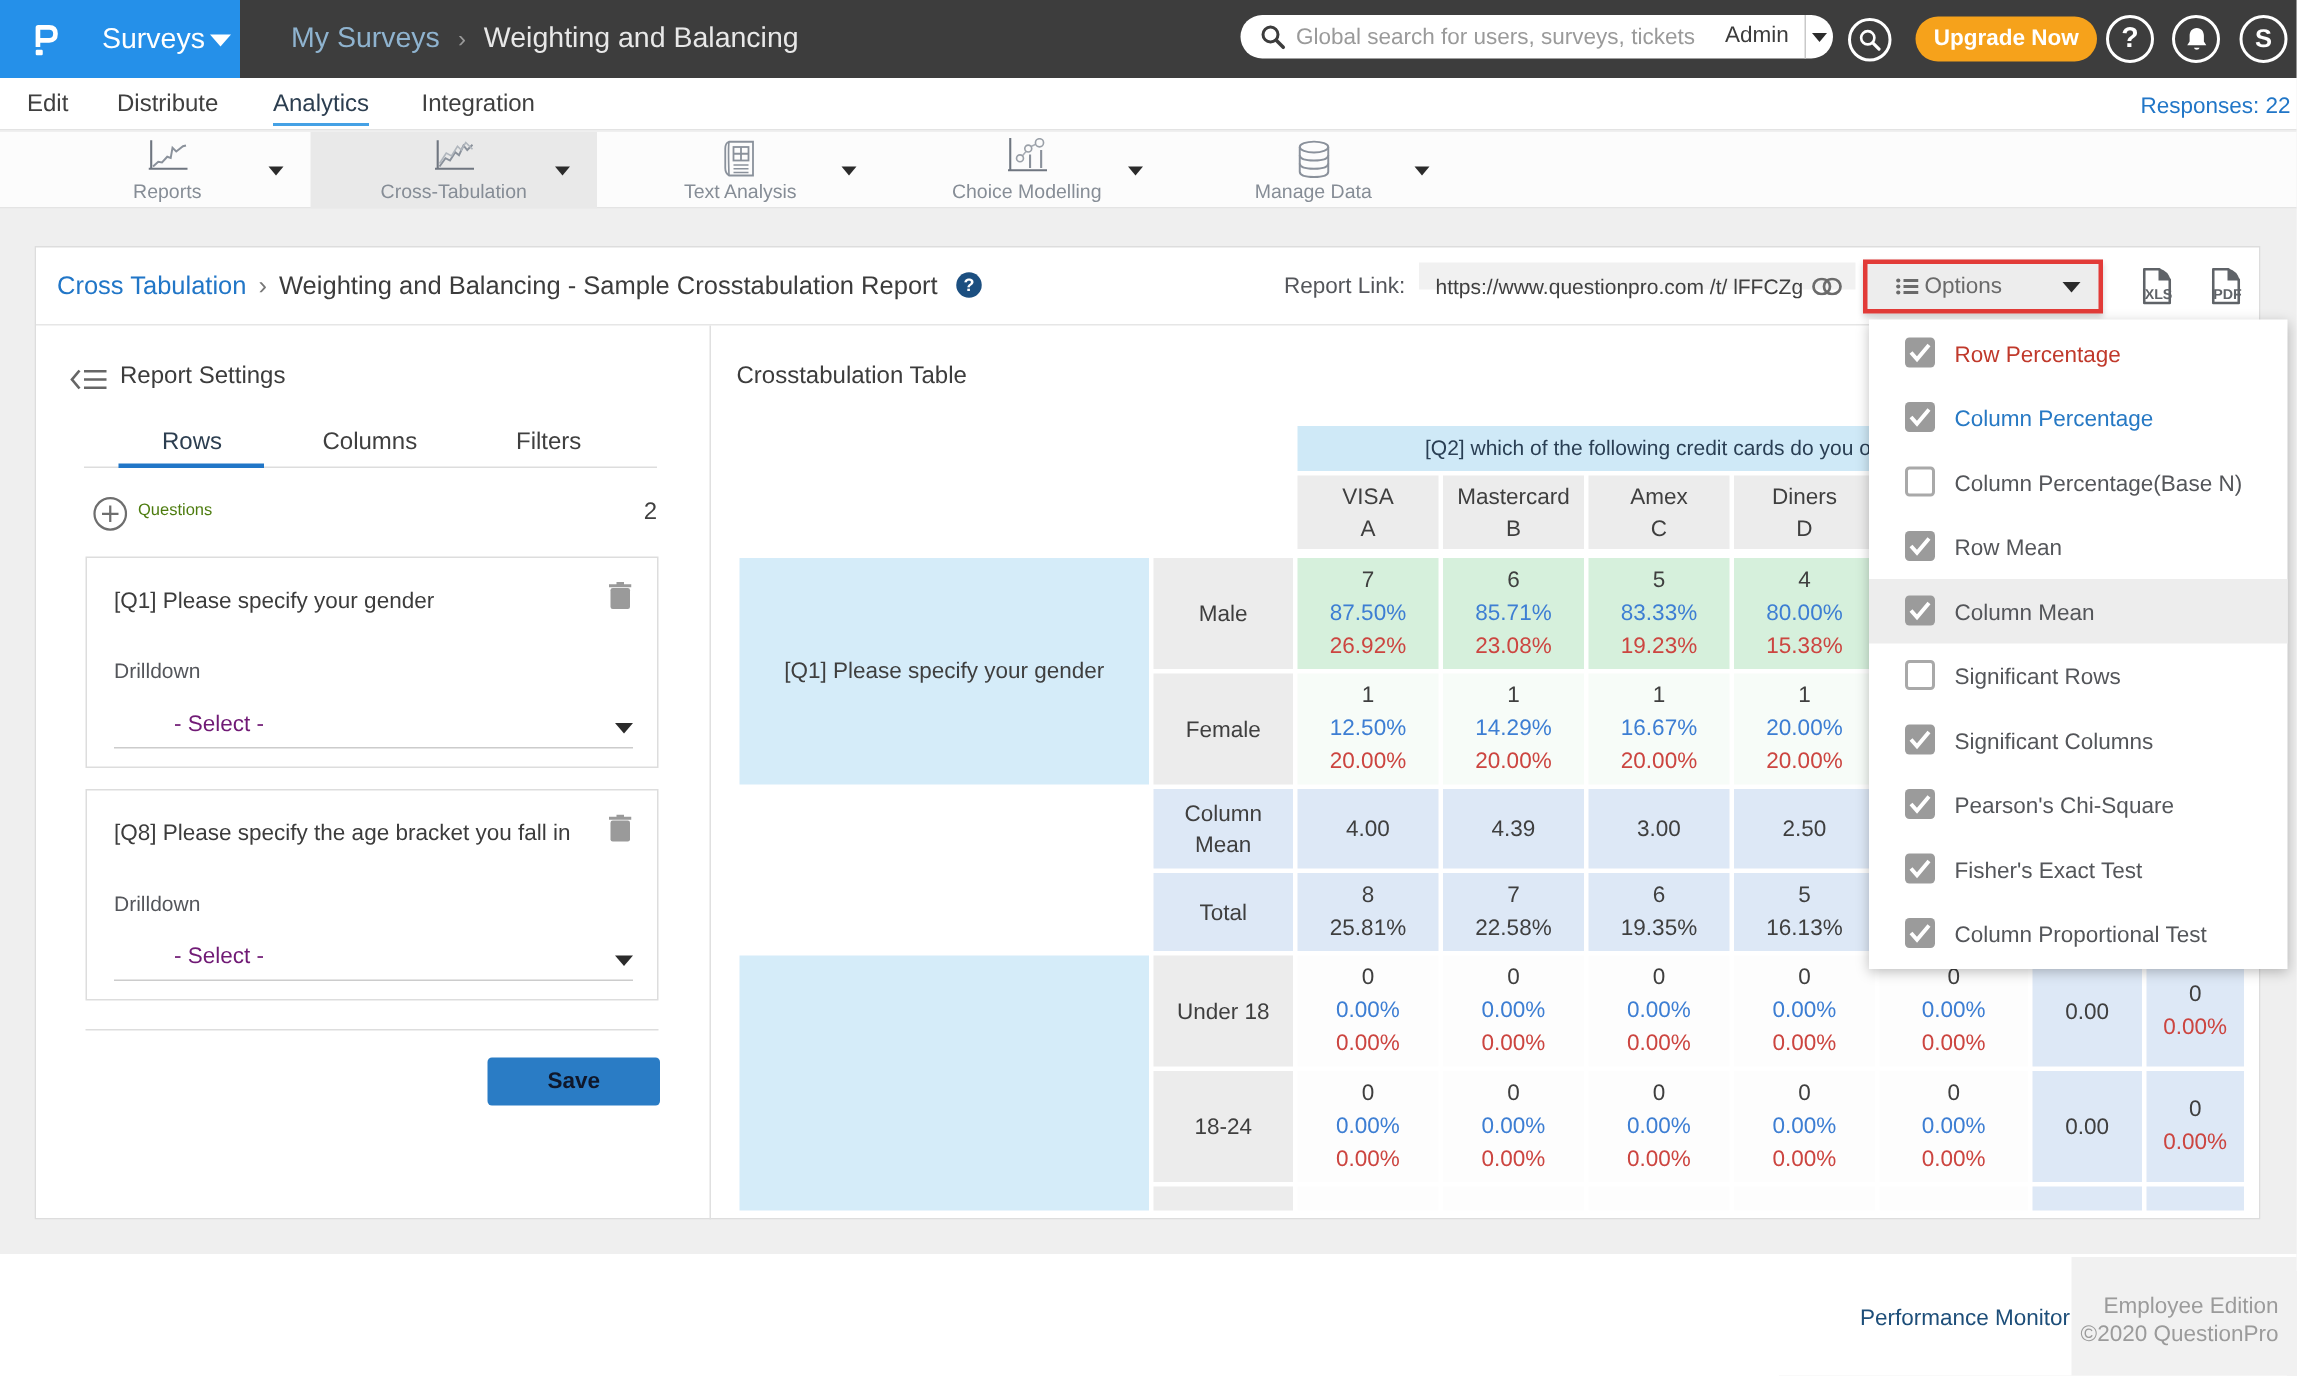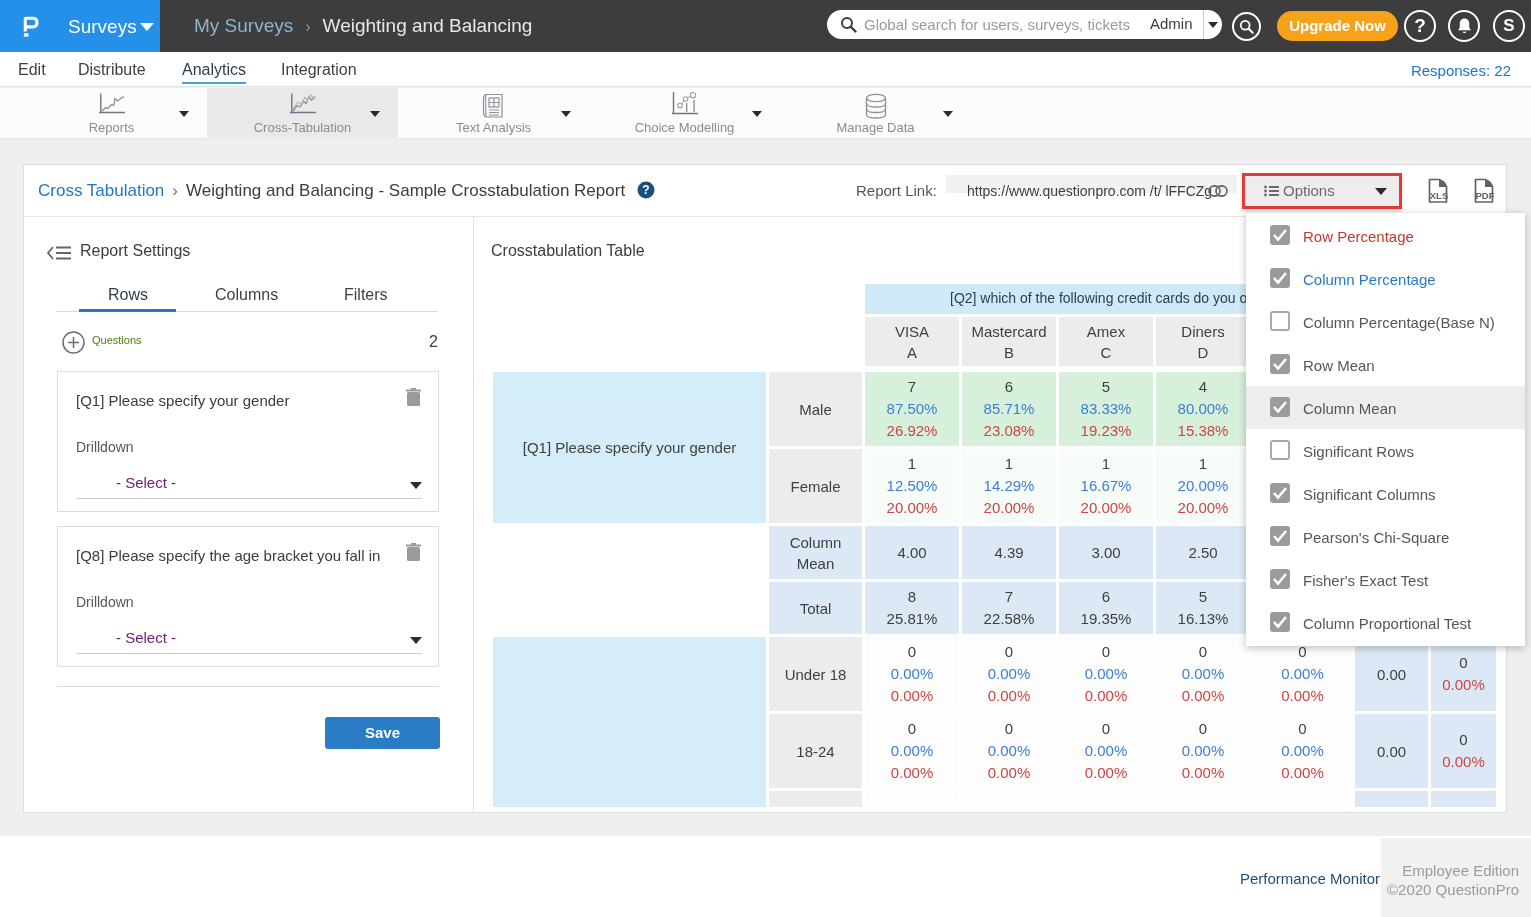--- a/index.html
+++ b/index.html
@@ -22,42 +22,42 @@
 .circbtn { position:absolute; top:12px; width:29px; height:29px; border:2px solid #fff; border-radius:50%;
   color:#fff; text-align:center; }
 #upgrade { position:absolute; left:1277px; top:11px; width:121px; height:30px; background:#f6a21b;
   border-radius:15px; color:#fff; font-size:15px; font-weight:bold; text-align:center; line-height:30px; }
 
 
 #tabbar { position:absolute; left:0; top:52px; width:1531px; height:35px; background:#fff;
   border-bottom:1px solid #e3e3e3; }
 #tabbar .tab { position:absolute; top:9px; font-size:16px; color:#3f3f3f; }
 #tabbar .active { color:#2c3e50; border-bottom:2px solid #45a1e5; padding-bottom:3px; }
-#responses { position:absolute; right:20px; top:10px; font-size:15px; color:#2176c7; }
+#responses { position:absolute; right:4px; top:10px; font-size:15px; color:#2176c7; }
 
 
 #toolbar { position:absolute; left:0; top:88px; width:1531px; height:51px; background:#fcfcfc;
   border-bottom:1px solid #e4e4e4; }
 .toolitem { position:absolute; top:0; width:191px; height:51px; }
 .toolitem.active { background:#e9e9e9; }
 .toolitem .lbl { position:absolute; width:100%; text-align:center; top:32px; font-size:13px; color:#868d96; }
 .toolitem svg.icn { position:absolute; left:83px; top:5px; }
 .toolitem .tcaret { position:absolute; right:18px; top:23px; width:0; height:0;
   border-left:5.5px solid transparent; border-right:5.5px solid transparent; border-top:6.5px solid #2b2b2b; }
 
 
 #card { position:absolute; left:23px; top:164px; width:1484px; height:649px; background:#fff;
   border:1px solid #ddd; }
 #cardhead { position:absolute; left:0; top:0; width:1482px; height:52px; border-bottom:1px solid #e6e6e6; }
 #chtitle { position:absolute; left:14px; top:16px; font-size:17px; color:#3c3c3c; }
 #chtitle .lnk { color:#2176c7; }
 #chtitle .gt { color:#777; margin:0 8px; }
 #replink { position:absolute; left:832px; top:17px; font-size:15px; color:#54565b; }
 #urlbox { position:absolute; left:922px; top:10px; width:291px; height:18px; background:#f1f1f1;
-  font-size:14px; color:#3f3f3f; line-height:32px; padding-left:21px; }
+  font-size:14px; color:#3f3f3f; line-height:32px; padding-left:11px; }
 #optwrap { position:absolute; left:1218px; top:8px; width:160px; height:36px; border:3px solid #e23b38;
   background:#ededed; box-shadow:0 2px 4px rgba(0,0,0,0.18); }
 #optbtn { position:absolute; left:0; top:0; width:154px; height:30px; }
 #optbtn .txt { position:absolute; left:38px; top:6px; font-size:15px; color:#6a6a6a; }
 #optbtn .bcaret { position:absolute; left:130px; top:12px; width:0; height:0;
   border-left:6px solid transparent; border-right:6px solid transparent; border-top:7px solid #2b2b2b; }
 
 
 #leftpanel { position:absolute; left:0; top:0; width:449px; height:648px; }
 #vdivider { position:absolute; left:449px; top:52px; width:1px; height:596px; background:#e0e0e0; }
@@ -71,21 +71,21 @@
 .qcard { position:absolute; left:33px; width:382px; height:141px; border:1px solid #ddd; background:#fff; }
 .qcard .qt { position:absolute; left:18px; top:20px; font-size:15px; color:#3c3c3c; }
 .qcard .dd { position:absolute; left:18px; top:67px; font-size:14px; color:#54565b; }
 .qcard .sel { position:absolute; left:18px; top:102px; font-size:15px; color:#701a75;margin-left:40px; }
 .qcard .selline { position:absolute; left:18px; right:16px; top:126px; height:1px; background:#ccc; }
 .qcard .scaret { position:absolute; right:16px; top:110px; width:0; height:0;
   border-left:6px solid transparent; border-right:6px solid transparent; border-top:7px solid #2b2b2b; }
 .qcard .trash { position:absolute; right:17px; top:16px; }
 #panline { position:absolute; left:33px; top:521px; width:382px; height:1px; background:#ddd; }
 #savebtn { position:absolute; left:301px; top:540px; width:115px; height:32px; background:#2a7cc5;
-  border-radius:3px; color:#ffffff; font-size:15px; font-weight:bold; text-align:center; line-height:32px;margin-top:12px; }
+  border-radius:3px; color:#0f172a; font-size:15px; font-weight:bold; text-align:center; line-height:32px; }
 
 
 #tbl-title { position:absolute; left:467px; top:77px; font-size:16px; color:#3c3c3c; }
 #tblwrap { position:absolute; left:450px; top:52px; width:1032px; height:590px; overflow:hidden; }
 #xtab { position:absolute; left:16px; top:64px; width:1009px; border-collapse:separate;
   border-spacing:3px; table-layout:fixed; }
 #xtab td { font-size:15px; text-align:center; vertical-align:middle; color:#3f3f3f; padding:0;
   overflow:hidden; }
 #xtab .band { background:#cfe9f7; color:#2a3f54; height:30px; position:relative; }
 #xtab .band span { position:absolute; left:85px; top:6px; white-space:nowrap; font-size:14px; }

